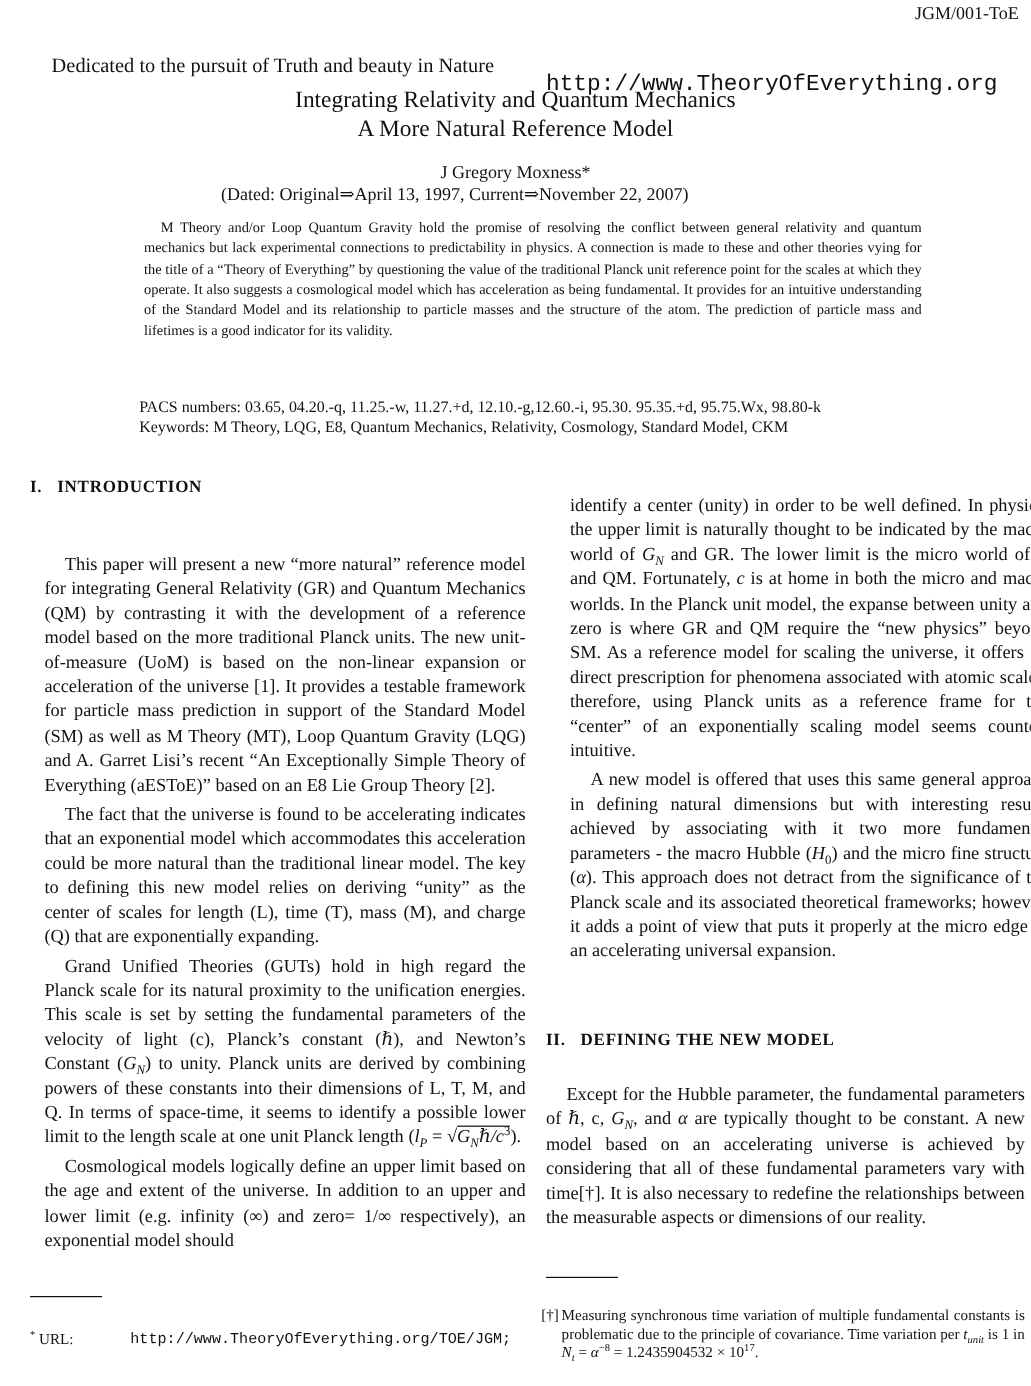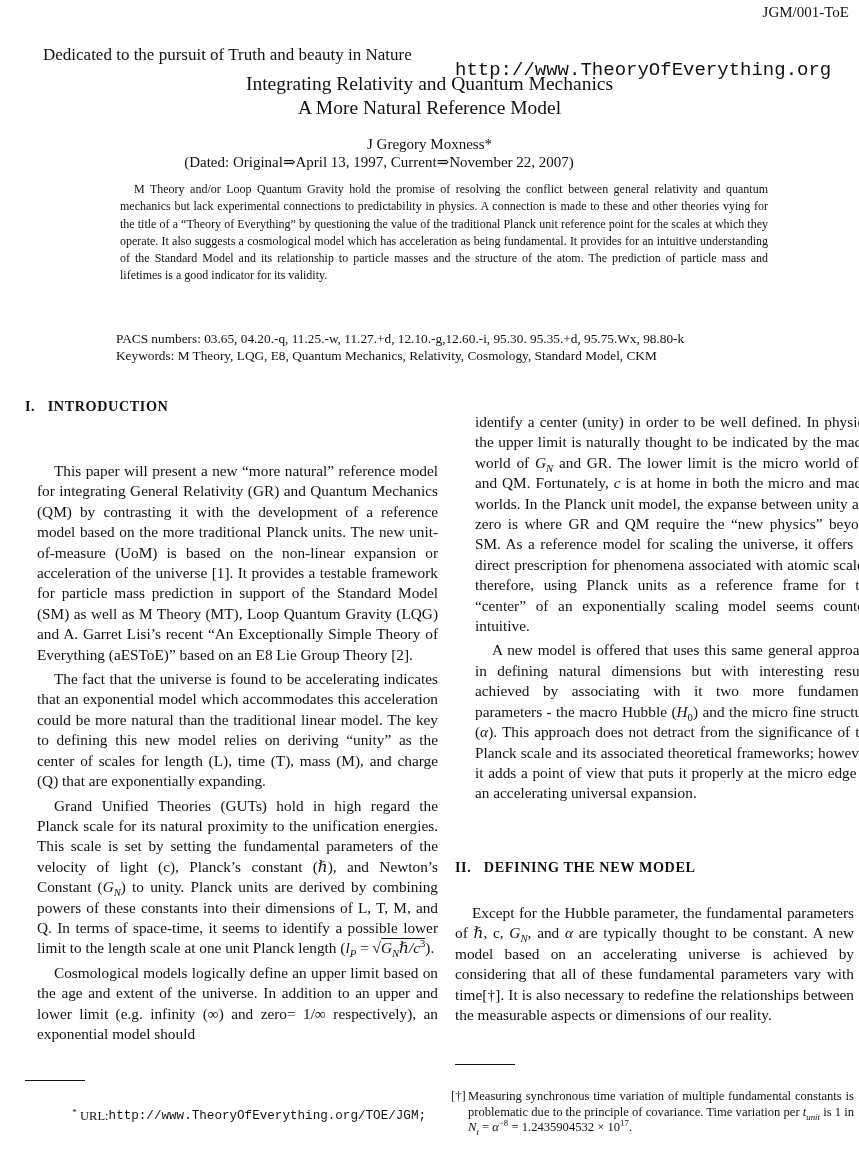--- a/index.html
+++ b/index.html
@@ -23,21 +23,21 @@
   .sec-head { position:absolute; font-weight:bold; font-size:14.2px; letter-spacing:0.6px; text-align:left; }
   #sec1 { top:398px; left:25px; width:401px; }
   #sec2 { top:859px; left:455px; width:399px; }
   #col-right2 { top:903px; left:455px; width:399px; }
   .fn-rule { position:absolute; height:1px; background:#111; width:60px; }
   #fn-rule-left { top:1080px; left:25px; }
   #fn-rule-right { top:1064px; left:455px; }
   .fn { position:absolute; font-size:12.6px; line-height:15.5px; }
   #fn-left { top:1109px; left:25px; width:401px; }
   #fn-right { top:1089px; left:451px; width:403px; }
-  .fn-url { display:flex; justify-content:flex-end; }
+  .fn-url { display:flex; justify-content:space-between; }
   .fn-dagger-row { display:flex; }
   .fn-dagger-row .mark { width:17px; flex:none; }
   .fn-dagger-row .body { text-align:justify; }
   i { font-style:italic; }
   sub, sup { font-size:70%; line-height:0; }
 </style>
 </head>
 <body>
 
 <div id="report-id" class="abs">JGM/001-ToE</div>

